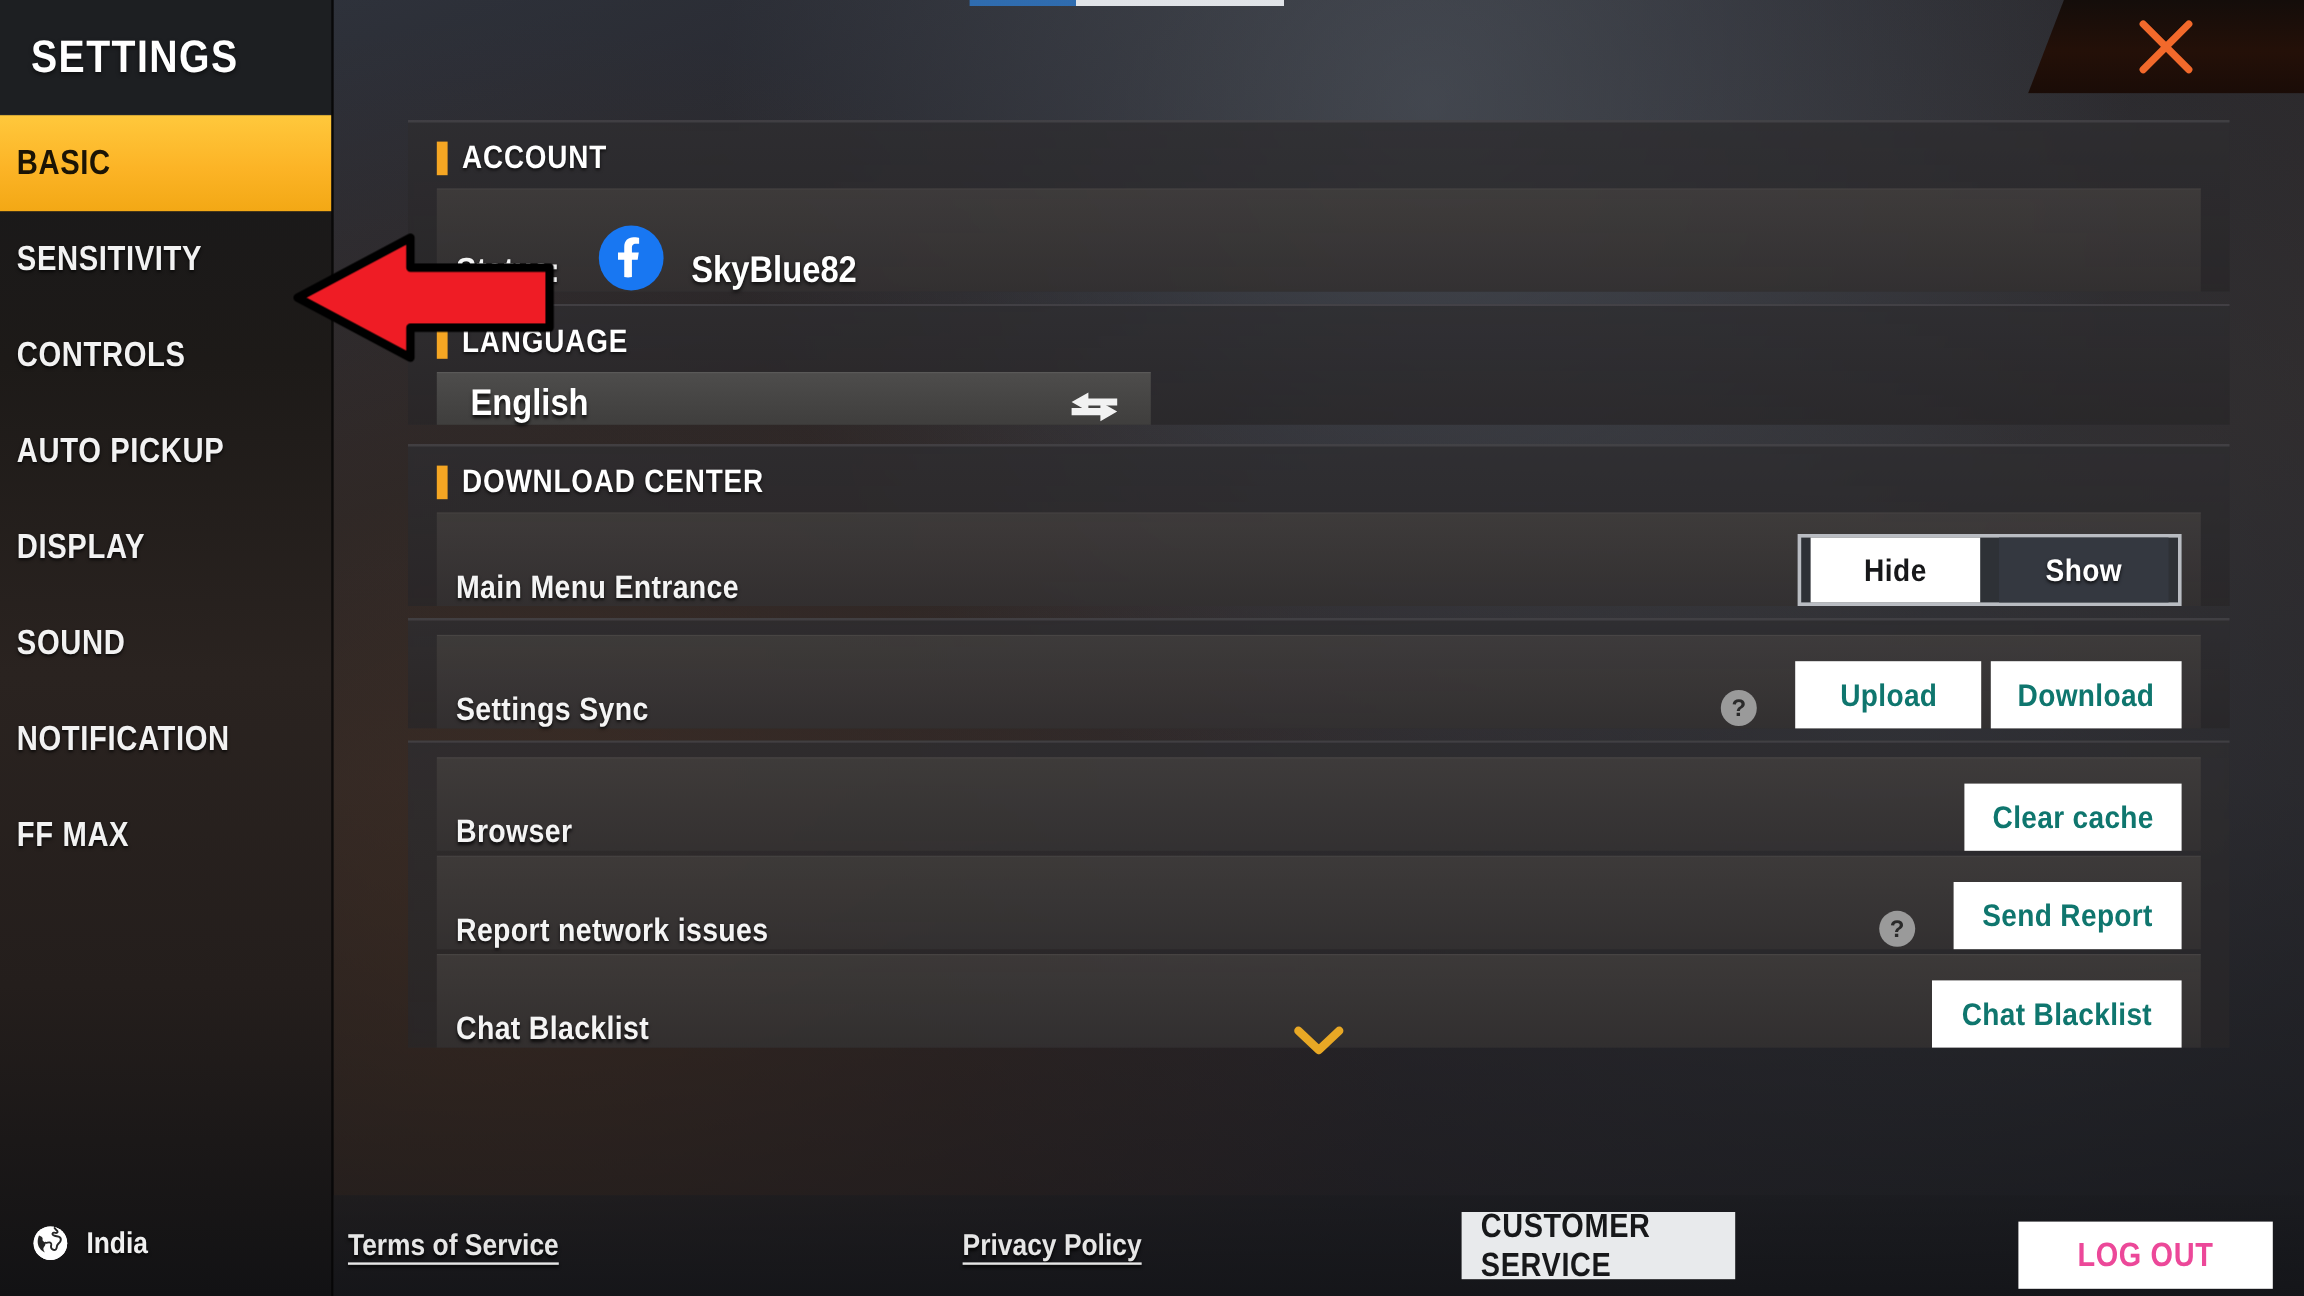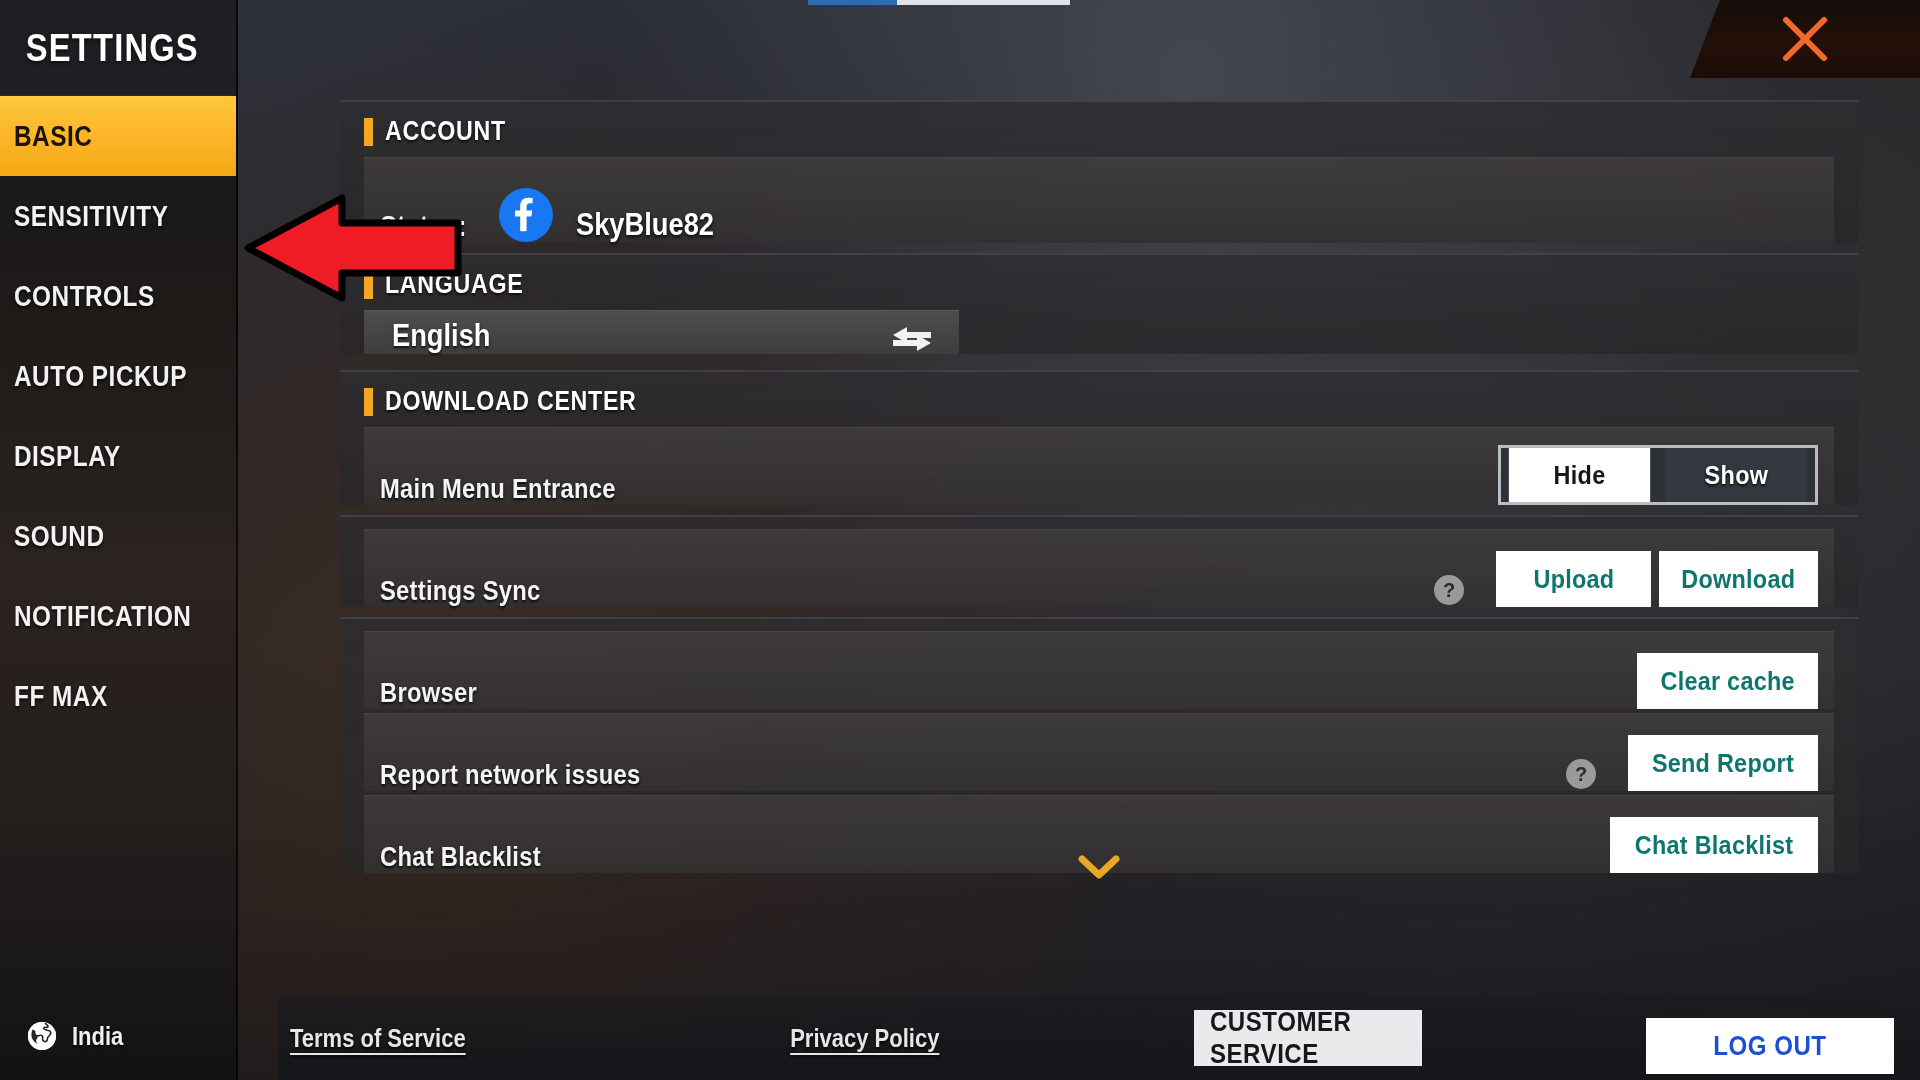--- a/index.html
+++ b/index.html
@@ -31,21 +31,21 @@
 
   
   .top-strip{
     position:absolute; top:0; left:808px; width:262px; height:5px;
     background:linear-gradient(90deg,#2f6fb5 0%,#2f6fb5 34%,#e9ecf0 34%,#e9ecf0 100%);
     opacity:.95;
   }
 
   
   .sidebar{
-    position:absolute; top:0; left:0; width:238px; height:1080px;
+    position:absolute; top:0; left:0; width:278px; height:1080px;
     background:linear-gradient(180deg,#17181b 0%,#1d1a18 28%,#2a2320 52%,#241e1c 76%,#121214 100%);
     border-right:2px solid rgba(0,0,0,.65);
     z-index:6;
   }
   .sb-title-wrap{
     height:96px; background:#1d1f22; display:flex; align-items:center;
     box-shadow:inset 0 -1px 0 rgba(255,255,255,.04);
   }
   .sb-title{
     color:#ffffff; font-size:38px; font-weight:700; letter-spacing:1.4px;
@@ -193,21 +193,21 @@
     color:#e6e6e6; font-size:25px; font-weight:700; text-decoration:underline;
     text-underline-offset:6px; cursor:pointer; transform:scaleX(.88);
     text-shadow:0 2px 3px rgba(0,0,0,.85); margin-right:86px;
   }
   .bigbtn{
     height:56px; display:flex; align-items:center; justify-content:center;
     font-size:28px; font-weight:700; letter-spacing:.6px; cursor:pointer;
   }
   .bigbtn span{ transform:scaleX(.86); display:block; }
   .bigbtn.cs{ width:228px; background:#e8eaec; color:#17181a; }
-  .bigbtn.logout{ width:248px; background:#ffffff; color:#1d4ed8; margin-left:8px; margin-right:26px;margin-top:16px; }
+  .bigbtn.logout{ width:212px; background:#ffffff; color:#ec4899; margin-left:8px; margin-right:26px;margin-top:16px; }
 
   
   .annot-arrow{
     position:absolute; left:242px; top:192px; width:222px; height:112px; z-index:20;
     pointer-events:none;
   }
 </style>
 </head>
 <body>
 

